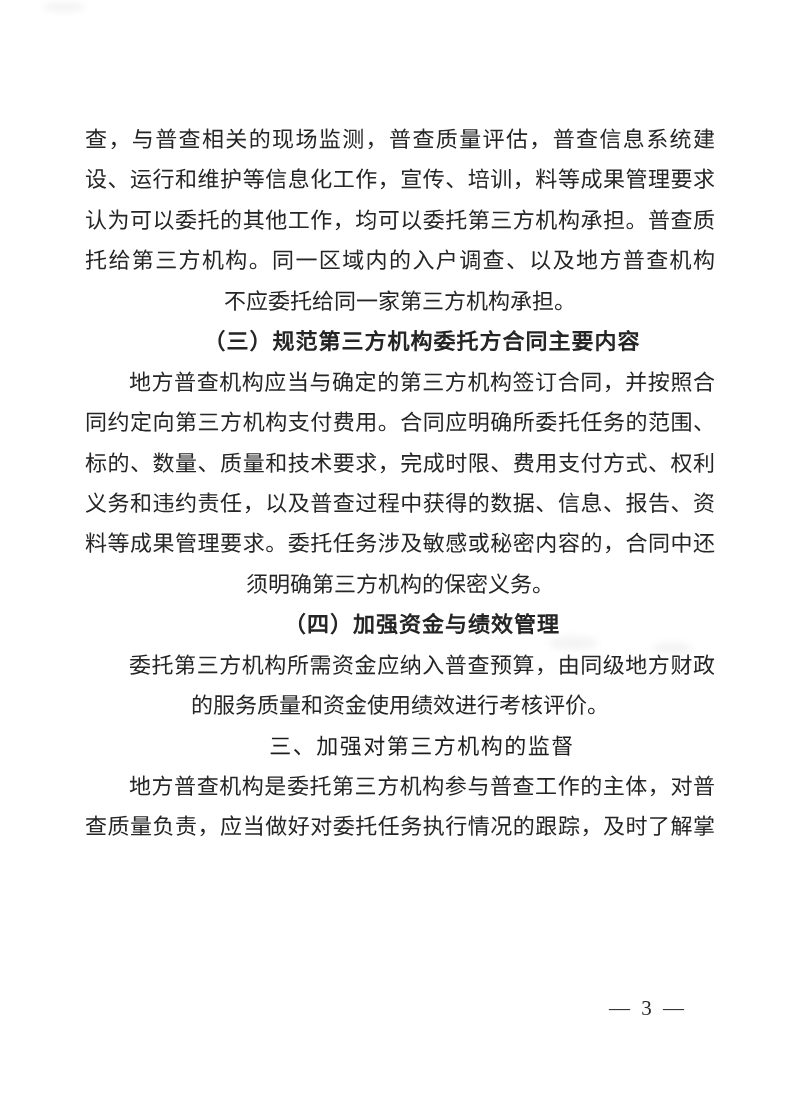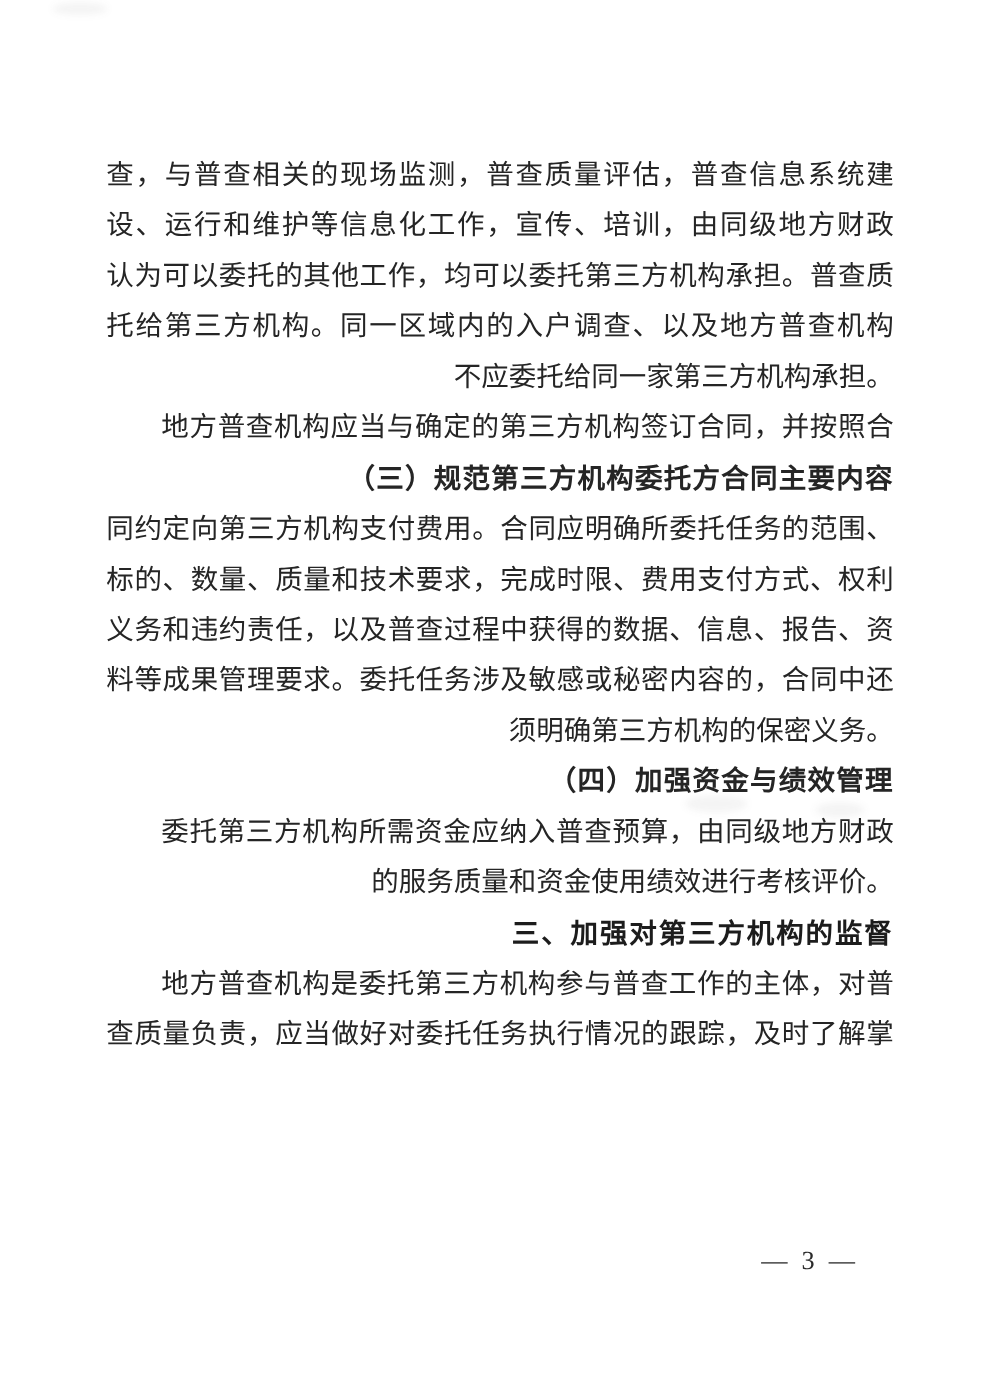--- a/index.html
+++ b/index.html
@@ -24,40 +24,40 @@
     width: 630px;
   }
   .line {
     display: block;
     height: 40.45px;
     line-height: 40.45px;
     font-size: 22px;
     white-space: nowrap;
     overflow: hidden;
     color: #252525;
-    text-align: right;
+    text-align: center;
   }
   .line.justify {
     text-align: justify;
     text-align-last: justify;
     text-justify: inter-character;
     white-space: normal;
   }
   .line.indent {
     padding-left: 44px;
   }
   .line.indent.justify {
     
   }
   .line.heading {
     font-weight: 600;
     letter-spacing: 1px;
   }
   .line.heading-bold {
-    font-weight: 700;
+    font-weight: 400;
     font-family: "Liberation Sans", sans-serif;
     letter-spacing: 1.5px;
     color: #1c1c1c;
   }
   .page-number {
     position: absolute;
     top: 993px;
     left: 598px;
     width: 100px;
     height: 30px;
@@ -83,26 +83,26 @@
 </head>
 <body>
 
 <div class="page">
   <div class="scan-artifact artifact-1"></div>
   <div class="scan-artifact artifact-2"></div>
   <div class="scan-artifact artifact-3"></div>
 
   <div class="doc-body" id="doc-body">
       <div class="line justify">查，与普查相关的现场监测，普查质量评估，普查信息系统建</div>
-      <div class="line justify">设、运行和维护等信息化工作，宣传、培训，由同级地方财政</div>
+      <div class="line justify">设、运行和维护等信息化工作，宣传、培训，料等成果管理要求</div>
       <div class="line justify">认为可以委托的其他工作，均可以委托第三方机构承担。普查质</div>
       <div class="line justify">托给第三方机构。同一区域内的入户调查、以及地方普查机构</div>
       <div class="line">不应委托给同一家第三方机构承担。</div>
+      <div class="line indent heading">（三）规范第三方机构委托方合同主要内容</div>
       <div class="line justify indent">地方普查机构应当与确定的第三方机构签订合同，并按照合</div>
-      <div class="line indent heading">（三）规范第三方机构委托方合同主要内容</div>
       <div class="line justify">同约定向第三方机构支付费用。合同应明确所委托任务的范围、</div>
       <div class="line justify">标的、数量、质量和技术要求，完成时限、费用支付方式、权利</div>
       <div class="line justify">义务和违约责任，以及普查过程中获得的数据、信息、报告、资</div>
       <div class="line justify">料等成果管理要求。委托任务涉及敏感或秘密内容的，合同中还</div>
       <div class="line">须明确第三方机构的保密义务。</div>
       <div class="line indent heading">（四）加强资金与绩效管理</div>
       <div class="line justify indent">委托第三方机构所需资金应纳入普查预算，由同级地方财政</div>
       <div class="line">的服务质量和资金使用绩效进行考核评价。</div>
       <div class="line indent heading-bold">三、加强对第三方机构的监督</div>
       <div class="line justify indent">地方普查机构是委托第三方机构参与普查工作的主体，对普</div>

